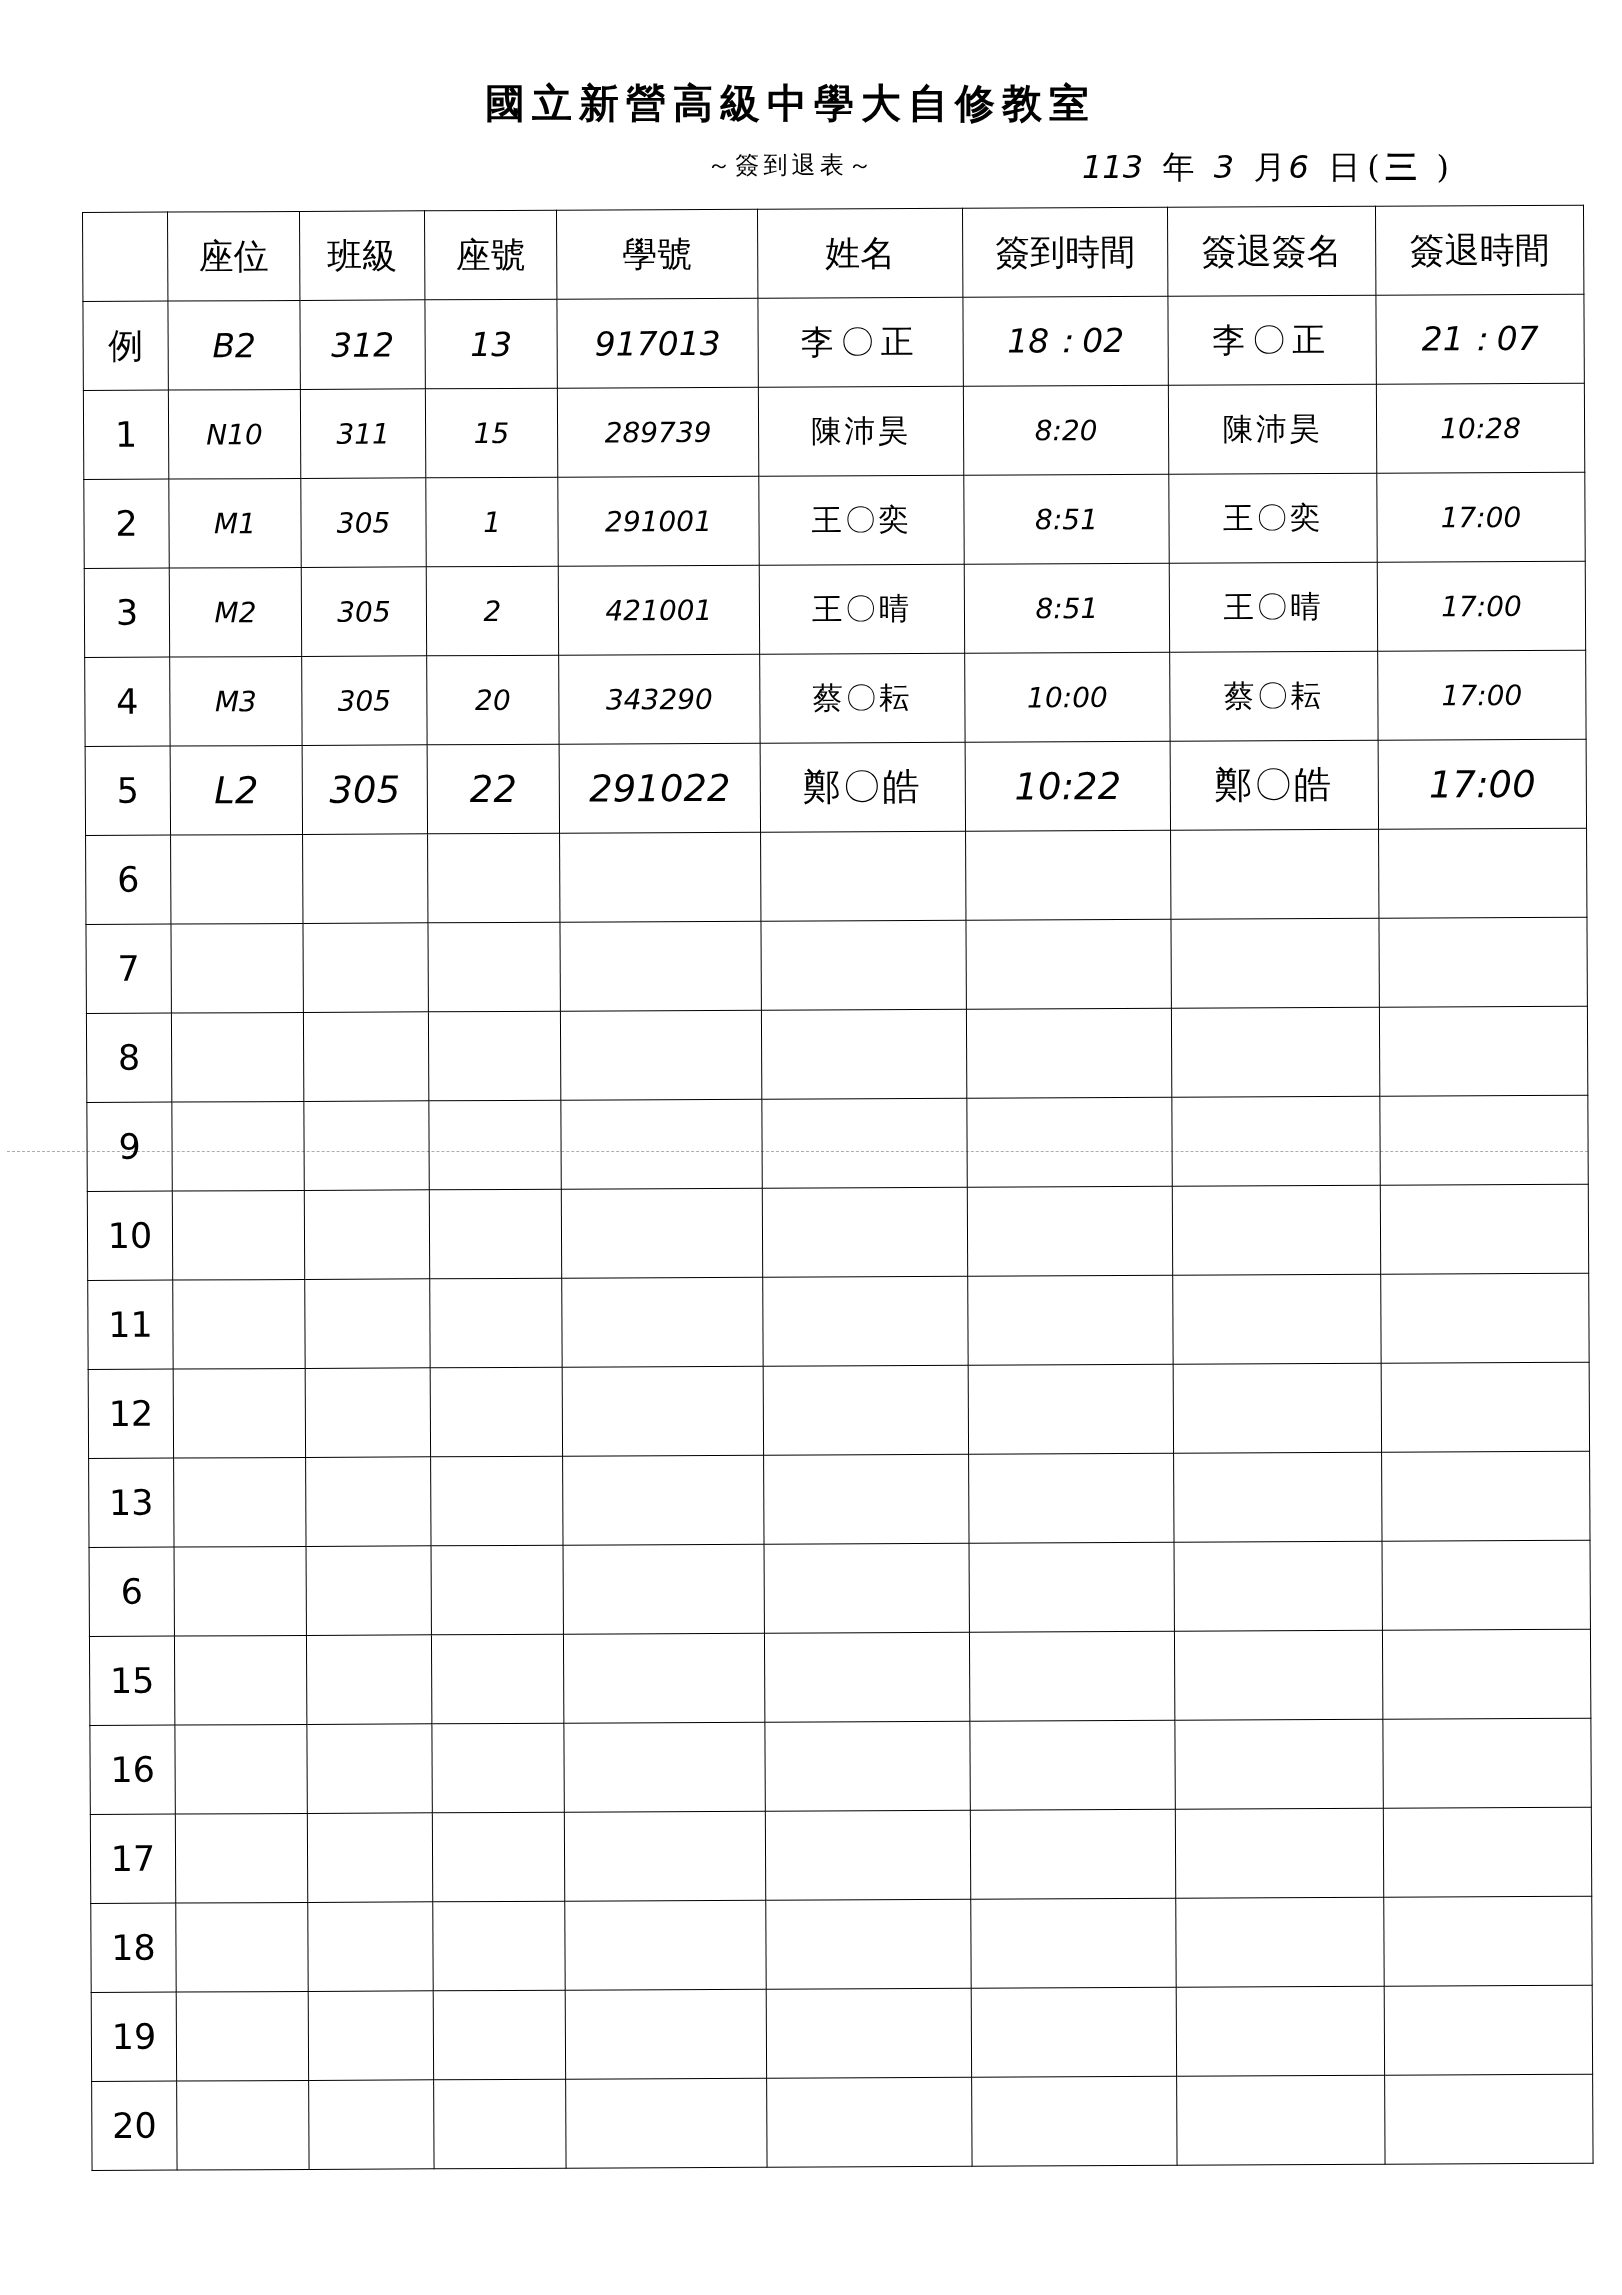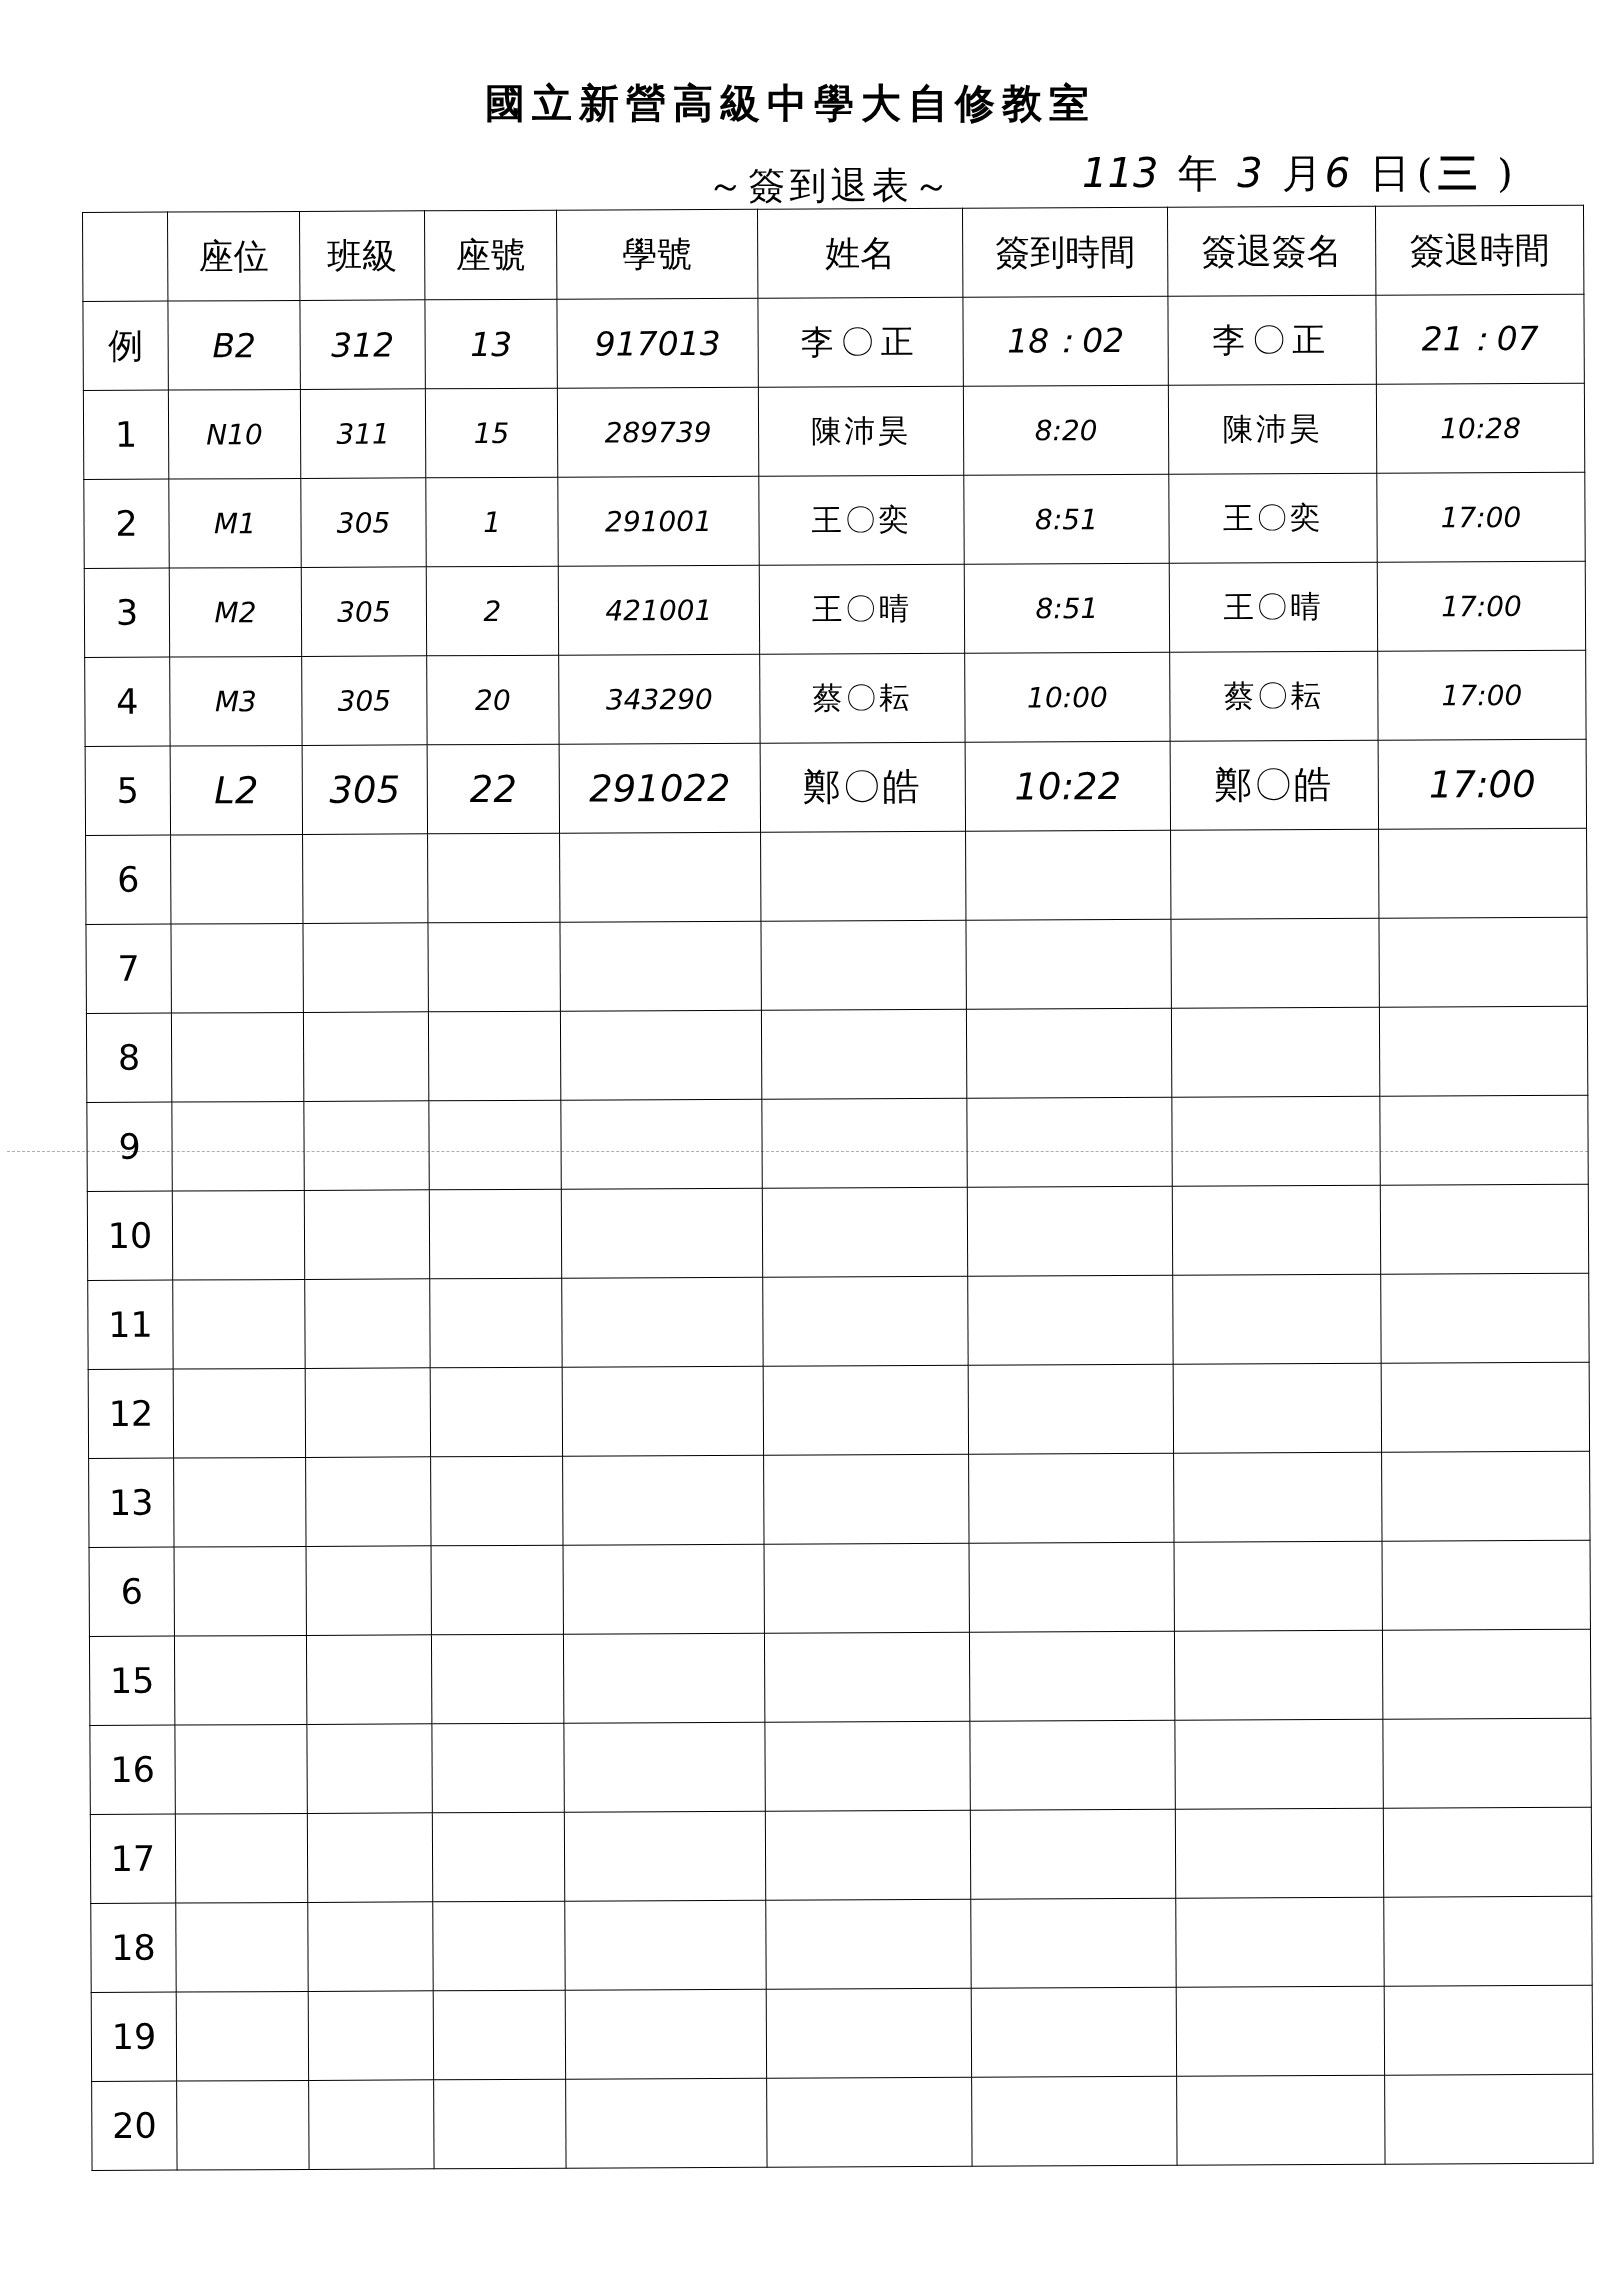--- a/index.html
+++ b/index.html
@@ -1,23 +1,23 @@
 <!DOCTYPE html>
 <html style="font-size:11px"><head>
 <meta charset="utf-8">
 <style>
   html, body { margin: 0; padding: 0; background: #ffffff; }
   body { width: 1623px; height: 2295px; position: relative; overflow: hidden;
          font-family: "DejaVu Sans", "Liberation Sans", sans-serif; color: #000; }
   .title { position: absolute; left: 0; width: 1623px; top: 76px; text-align: center;
            font-family: "DejaVu Serif", "Liberation Serif", serif; font-weight: bold;
            font-size: 40px; letter-spacing: 7px; transform: translateX(-21px); }
-  .subtitle { position: absolute; top: 161px; left: 707px; font-size: 37px;
+  .subtitle { position: absolute; top: 149px; left: 707px; font-size: 24px;
               font-family: Liberation Mono, monospace; letter-spacing: 4.2px; }
-  .date-line { position: absolute; top: 146px; left: 1082px; font-size: 40px; display: flex; gap: 0; align-items: baseline;
+  .date-line { position: absolute; top: 146px; left: 1082px; font-size: 32px; display: flex; gap: 0; align-items: baseline;
                font-family: "DejaVu Serif", "Liberation Serif", serif; }
   .date-line .hand { font-family: "DejaVu Sans", sans-serif; font-style: italic; font-weight: 300; }
   .date-line span { margin-right: 19.4px; }
   .sheet { position: absolute; left: 82px; top: 212px; width: 1499px; height: 1954px;
            transform: rotate(-0.28deg); transform-origin: top left; }
   table.log { border-collapse: collapse; width: 100%; height: 100%; table-layout: fixed; }
   table.log td, table.log th { border: 1.4px solid #000; text-align: center; vertical-align: middle;
       padding: 0; font-weight: normal; overflow: hidden; white-space: nowrap; }
   table.log tr { height: 89px; }
   table.log th { font-size: 35px; font-family: "DejaVu Sans", "Liberation Sans", sans-serif; }

